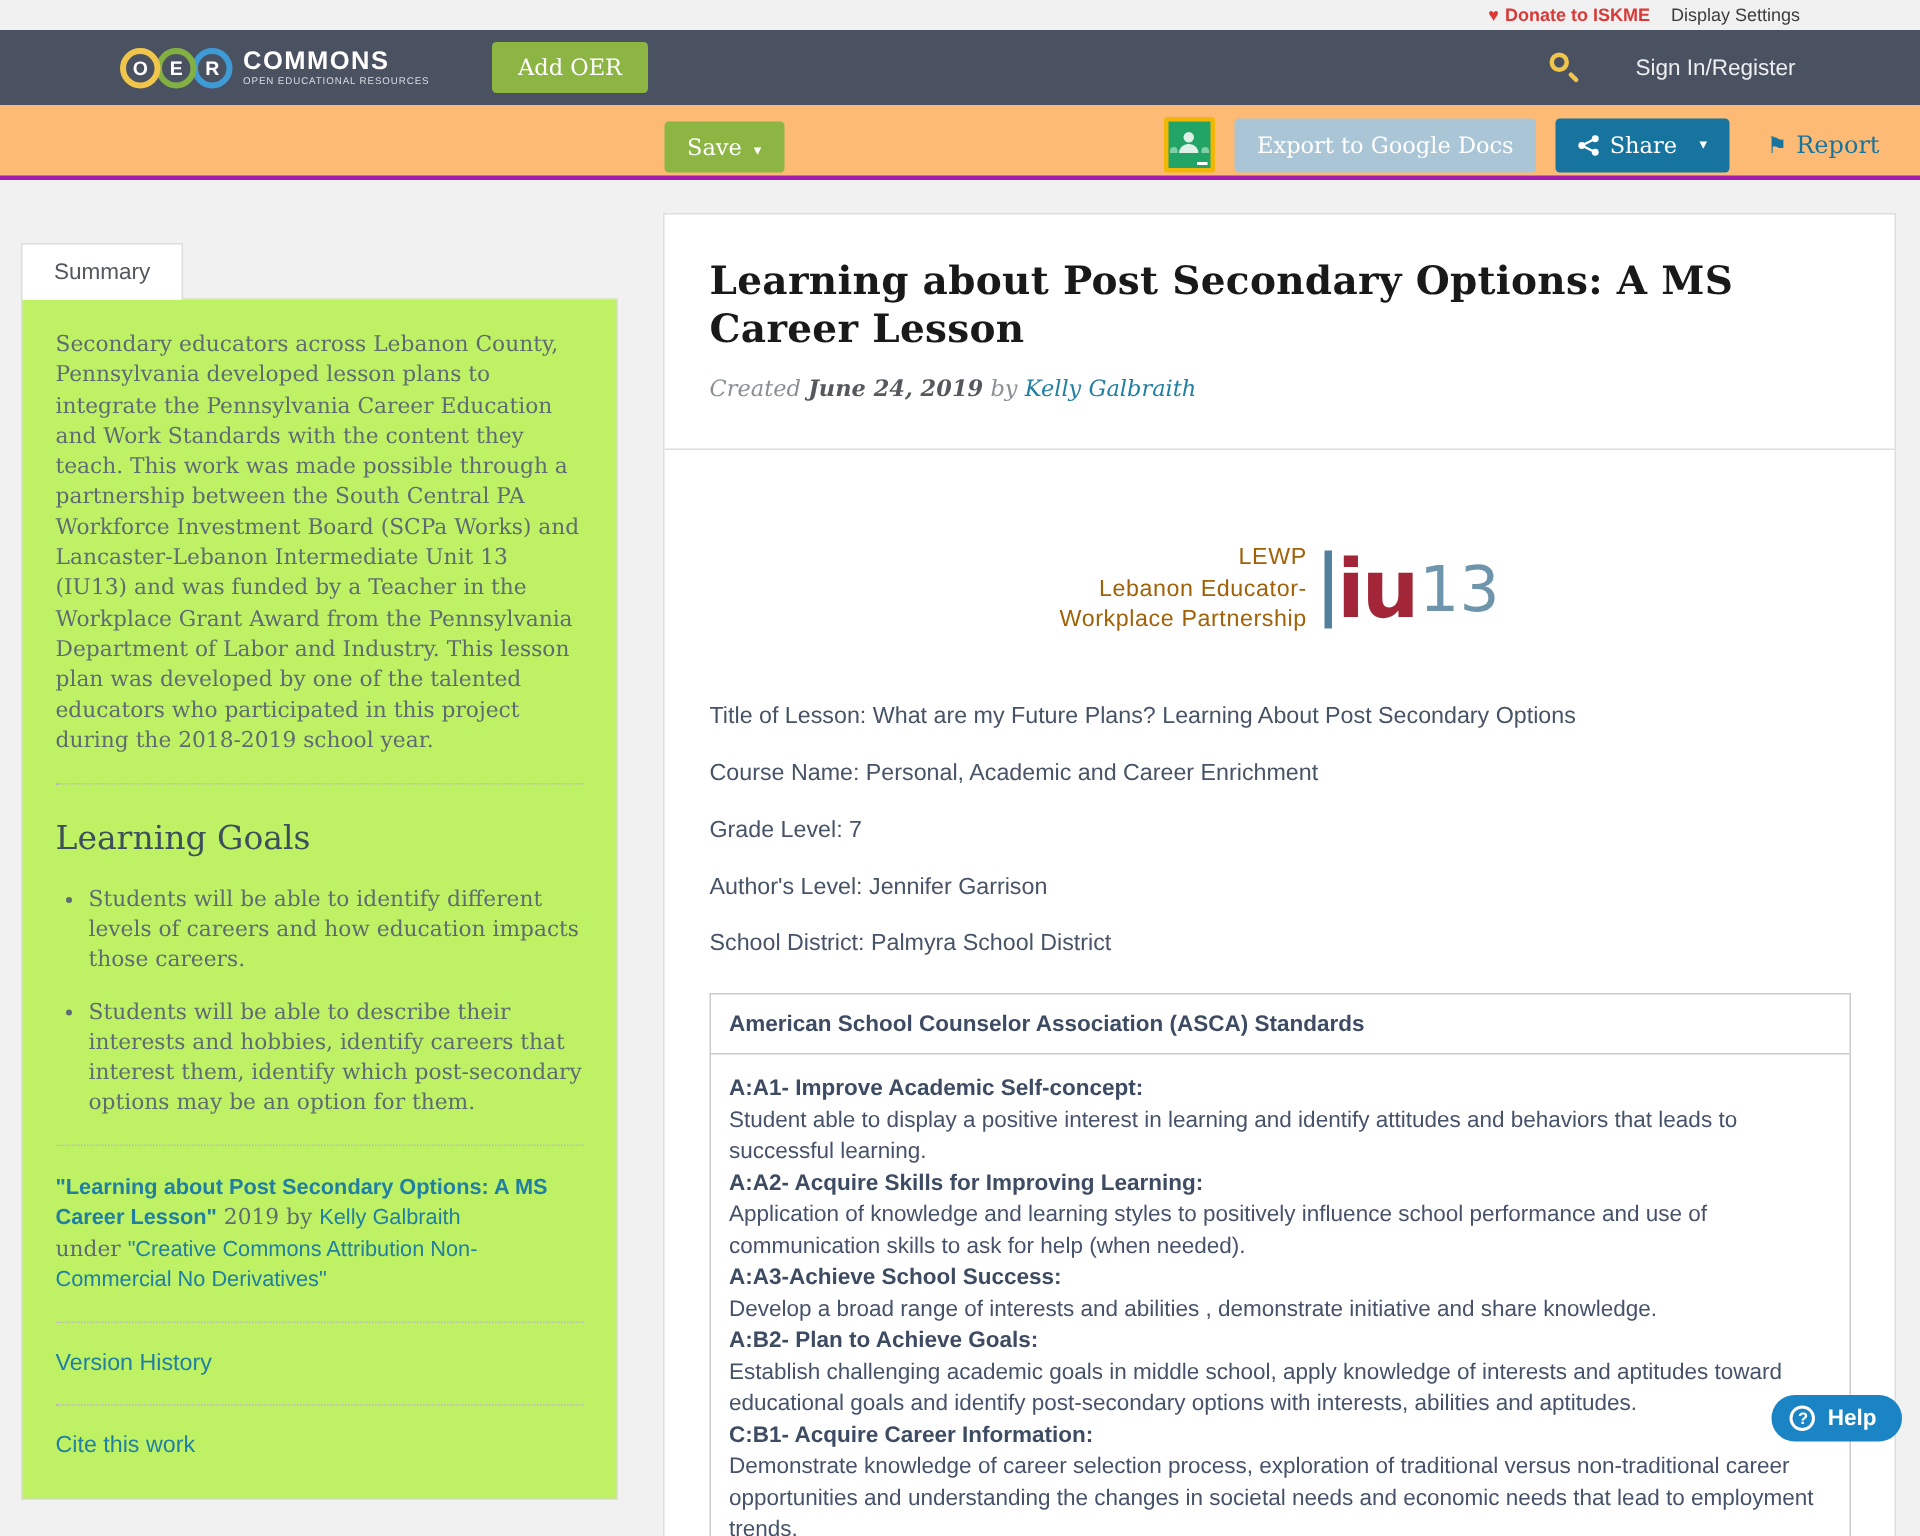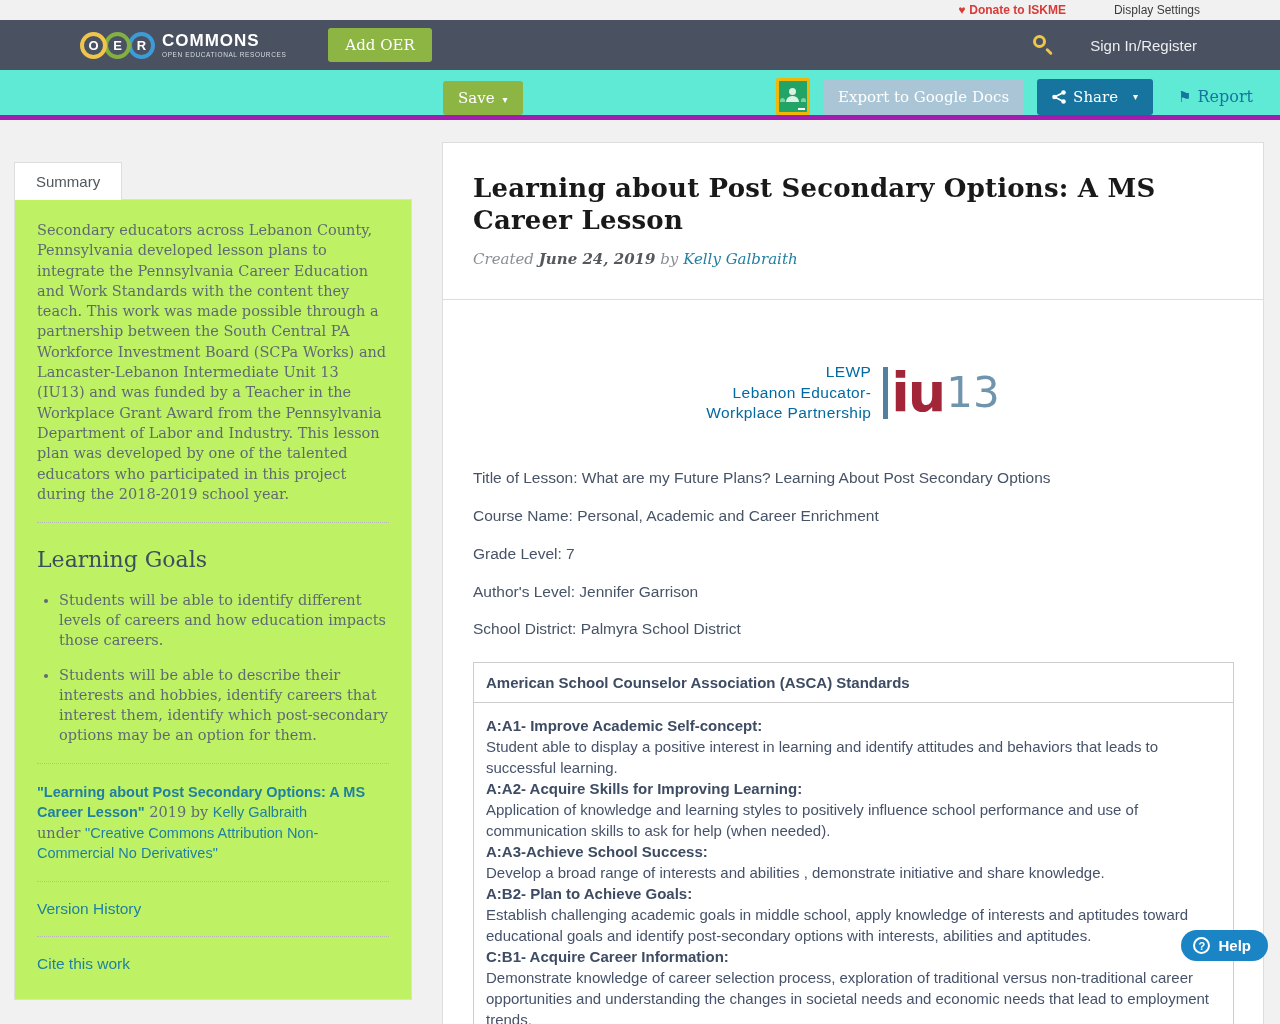--- a/index.html
+++ b/index.html
@@ -1,20 +1,20 @@
 <!DOCTYPE html>
 <html><head>
 <meta charset="utf-8">
 <style>
   * { margin:0; padding:0; box-sizing:border-box; }
   html,body { width:1280px; height:1024px; overflow:hidden; }
   body { background:#f1f1f2; font-family:"Liberation Sans", sans-serif; position:relative; }
 
   
-  .topstrip { height:20px; background:#f1f1f2; display:flex; justify-content:flex-end; align-items:center; gap:48px; padding-right:80px; font-size:12px; }
+  .topstrip { height:20px; background:#f1f1f2; display:flex; justify-content:flex-end; align-items:center; gap:14px; padding-right:80px; font-size:12px; }
   .donate { color:#d93a37; font-weight:bold; cursor:pointer; }
   .donate .heart::before { content:"\2665"; margin-right:4px; }
   .display-settings { color:#3c3c3c; cursor:pointer; }
 
   
   .navbar { height:50px; background:#4a5160; display:flex; align-items:center; color:#e8eaee; }
   .logo { display:flex; align-items:center; margin-left:80px; cursor:pointer; }
   .ring { width:27px; height:27px; border-radius:50%; display:flex; align-items:center; justify-content:center; color:#fff; font-weight:bold; font-size:13px; background:#4a5160; margin-right:-3px; }
   .ring-o { border:4px solid #f0c54c; z-index:3; }
   .ring-e { border:4px solid #83b043; z-index:2; }
@@ -26,21 +26,21 @@
   .nav-item { display:flex; align-items:center; cursor:pointer; color:#e8eaee; }
   .chev { width:7px; height:7px; border-right:2px solid #c7ccd5; border-bottom:2px solid #c7ccd5; transform:rotate(45deg) translate(-1px,-1px); margin-left:9px; display:inline-block; }
   .add-oer { background:#8cb544; color:#fff; font-family:"DejaVu Serif", serif; font-size:15px; padding:8px 17px; border-radius:3px; margin-left:42px; cursor:pointer; border:none; }
   .nav-right { display:flex; align-items:center; margin-left:auto; margin-right:83px; gap:36px; }
   .search-btn { position:relative; width:22px; height:22px; cursor:pointer; }
   .search-btn .lens { position:absolute; top:1px; left:1px; width:13px; height:13px; border:3px solid #f0c54c; border-radius:50%; }
   .search-btn .handle { position:absolute; width:8px; height:3px; background:#f0c54c; transform:rotate(45deg); top:16px; left:13px; border-radius:2px; }
   .signin { font-size:15px; color:#eceef1; cursor:pointer; }
 
   
-  .actionbar { position:relative; height:50px; background:#5eead4; border-bottom:5px solid #a21caf; }
+  .actionbar { position:relative; height:50px; background:#fdba74; border-bottom:3px solid #a21caf; }
   .btn { font-family:"DejaVu Serif", serif; font-size:15px; border:none; border-radius:3px; cursor:pointer; }
   .save-btn { position:absolute; left:443px; top:11px; background:#8cb544; color:#fff; padding:8px 15px; }
   .caret { font-size:10px; margin-left:8px; }
   .bar-right { position:absolute; right:27px; top:8px; display:flex; align-items:center; gap:13px; }
   .classroom-btn { width:34px; height:37px; background:#21a465; border:3px solid #f2b705; border-radius:2px; position:relative; cursor:pointer; }
   .classroom-btn .head { position:absolute; width:7px; height:7px; border-radius:50%; background:#dff0e6; left:10px; top:7px; }
   .classroom-btn .bodyp { position:absolute; width:13px; height:6px; border-radius:6px 6px 0 0; background:#dff0e6; left:7px; top:15px; }
   .classroom-btn .d1,.classroom-btn .d2 { position:absolute; width:5px; height:4px; border-radius:4px 4px 0 0; background:#7fd0a8; top:17px; }
   .classroom-btn .d1 { left:1px; } .classroom-btn .d2 { right:1px; }
   .classroom-btn .dash { position:absolute; width:7px; height:2px; background:#fff; right:2px; bottom:2px; }
@@ -74,21 +74,21 @@
   
   .main-panel { position:absolute; left:442px; top:22px; width:822px; background:#fff; border:1px solid #ddd; min-height:1300px; }
   .title-block { padding:30px 30px 0 30px; }
   .page-title { font-family:"DejaVu Serif", serif; font-weight:bold; color:#191919; font-size:26px; line-height:1.22; max-width:700px; letter-spacing:0.2px; }
   .created-line { margin-top:14px; font-family:"DejaVu Serif", serif; font-style:italic; font-size:15px; color:#8a8f94; }
   .created-date { font-weight:bold; color:#55595e; }
   .created-author { color:#2180a2; text-decoration:none; cursor:pointer; }
   .main-divider { border:none; border-top:1px solid #ddd; margin:31px 0 0 0; }
 
   .partner-logo { display:flex; align-items:center; justify-content:center; margin:62px 0 44px 0; }
-  .lewp-lines { text-align:right; color:#0369a1; font-size:15.5px; line-height:1.32; letter-spacing:0.4px; }
+  .lewp-lines { text-align:right; color:#a16207; font-size:15.5px; line-height:1.32; letter-spacing:0.4px; }
   .iu-bar { width:5px; height:52px; background:#53809c; margin-left:12px; margin-right:3px; }
   .iu-text { color:#a32638; font-weight:bold; font-size:54px; letter-spacing:-2px; line-height:0.75; font-family:"DejaVu Sans", sans-serif; }
   .thirteen-text { color:#6f95ac; font-size:42px; line-height:0.9; font-family:"DejaVu Sans", sans-serif; margin-left:2px; }
 
   .details-block { padding:0 30px; }
   .detail-line { font-size:15.5px; color:#475366; margin-bottom:17px; line-height:1.35; }
 
   .asca-table { margin:22px 30px 0 30px; border-collapse:collapse; width:761px; }
   .asca-table th { border:1px solid #ccc; text-align:left; padding:11px 12px; font-size:15px; color:#3e4c63; }
   .asca-table td { border:1px solid #ccc; padding:12px 12px; font-size:15px; color:#46526a; line-height:1.4; }

